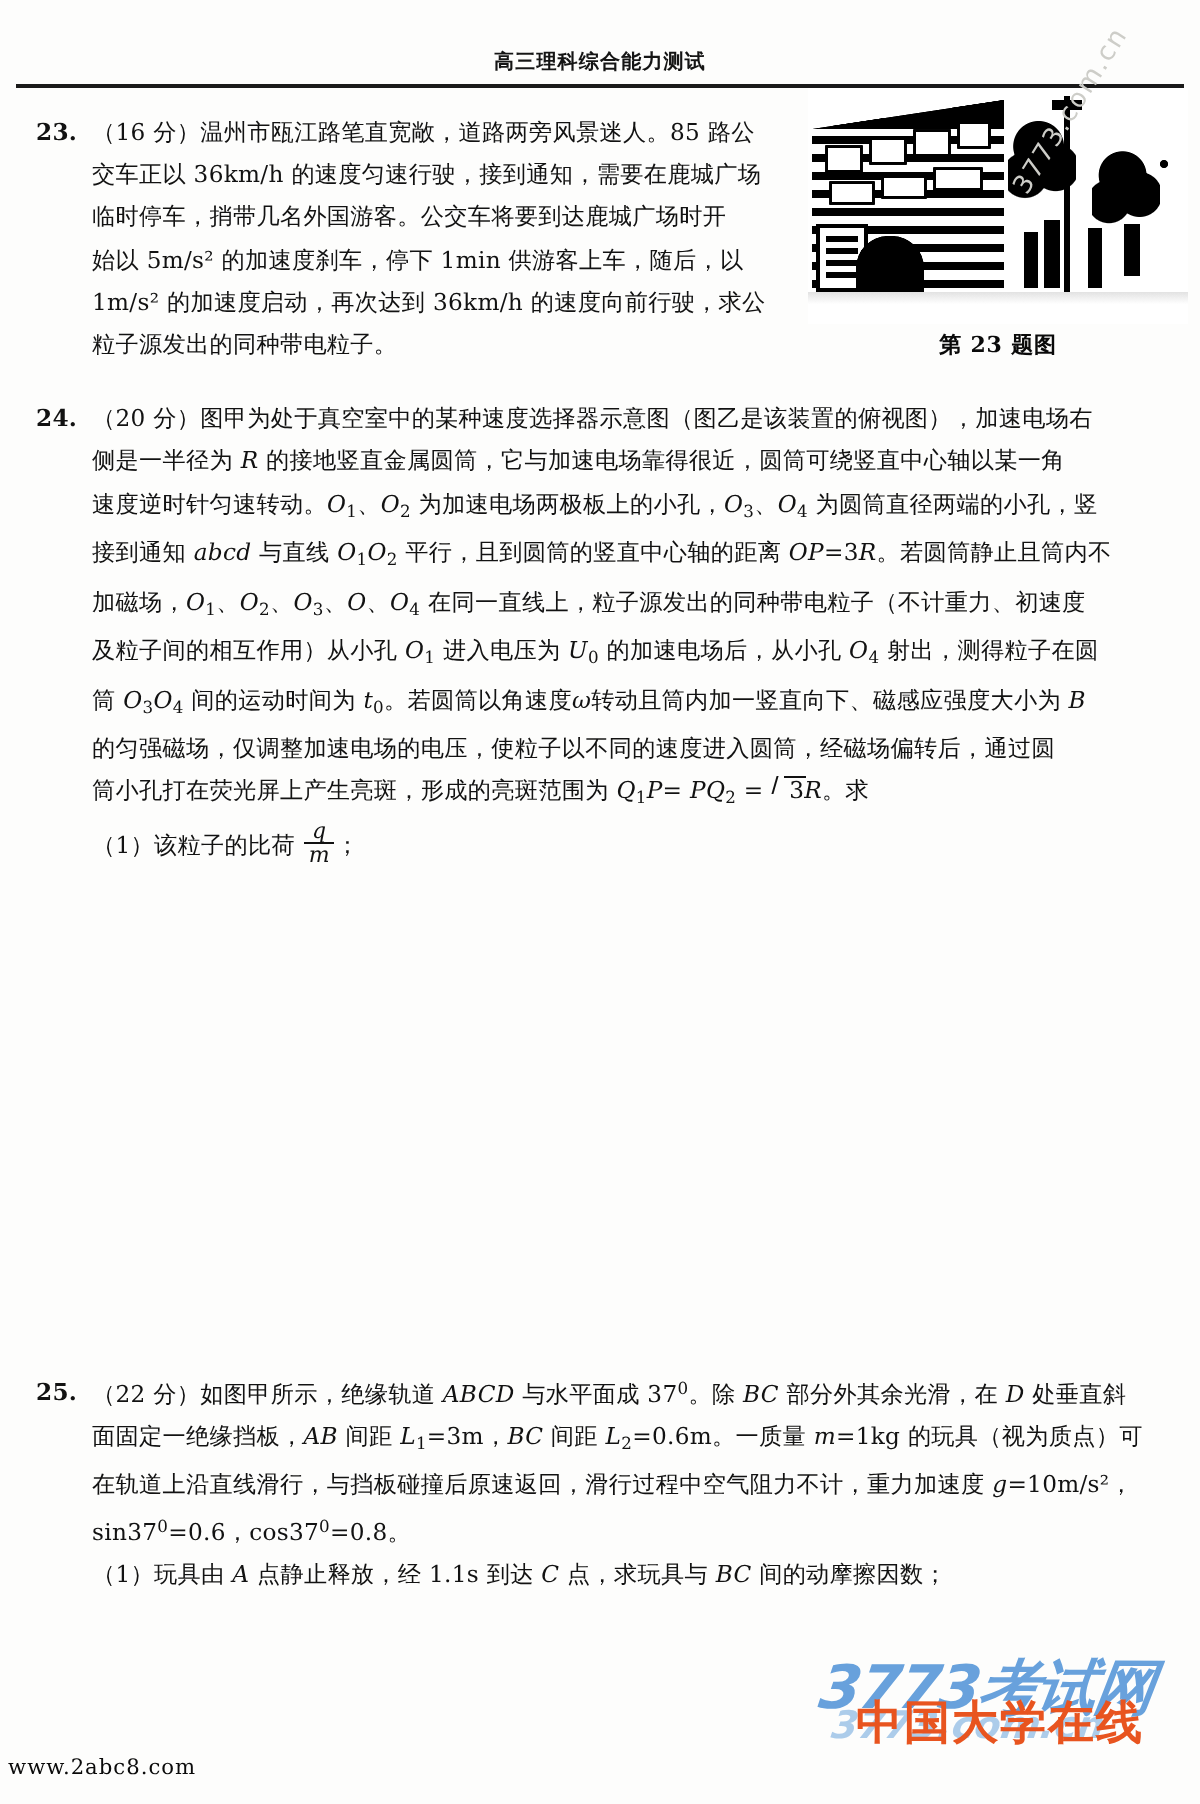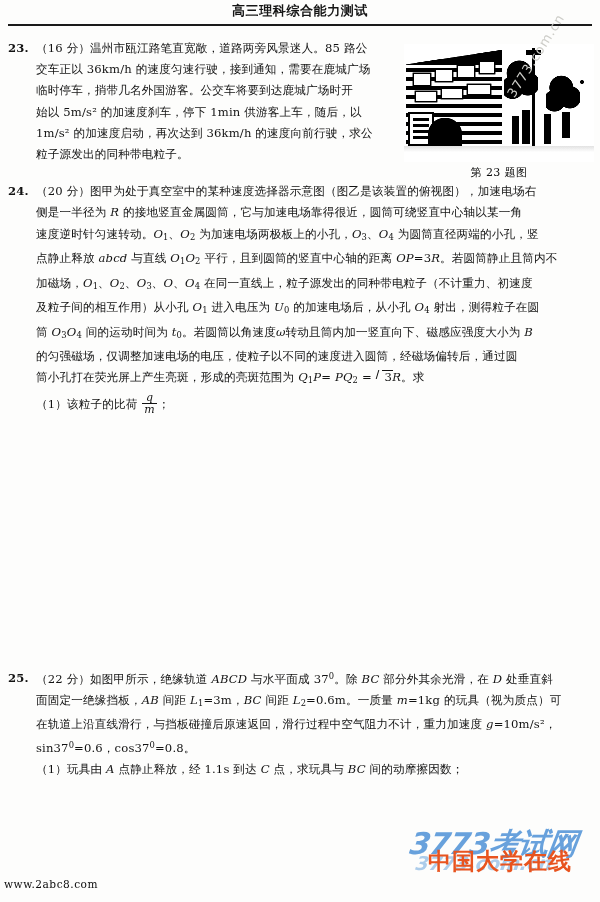--- a/index.html
+++ b/index.html
@@ -16,36 +16,36 @@
   }
   .page {
     position: relative;
     width: 600px; height: 902px;
     background: #fdfdfc;
   }
 
   
   .header {
     text-align: center;
-    font-size: 13px;
+    font-size: 10px;
     font-weight: bold;
     letter-spacing: 0.6px;
-    padding-top: 2px;
+    padding-top: 24px;
     color: #151515;
   }
   .header-rule {
     margin: 4px 8px 0 8px;
     height: 2px;
     background: #1a1a1a;
   }
 
   
   .q {
     position: relative;
-    padding: 0 10px 0 8px;
+    padding: 0 10px 0 18px;
   }
   .q-line {
     font-size: 11.6px;
     line-height: 21.2px;
     letter-spacing: 0.15px;
     white-space: nowrap;
     color: #121212;
   }
   .q-line.indent { padding-left: 28px; }
   .q-num {
@@ -142,21 +142,21 @@
   .photo .ground {
     position: absolute; left: 0; bottom: 0; width: 100%; height: 16px;
     background: linear-gradient(180deg, #bdbbb6, #eceae6);
   }
   .photo .speck {
     position: absolute; background: #151515; border-radius: 50%;
   }
   .fig-cap {
     text-align: center;
     font-size: 11px;
-    font-weight: normal;
+    font-weight: bold;
     padding-top: 3px;
     letter-spacing: 0.4px;
   }
 
   
   .figs {
     position: relative;
     height: 246px;
   }
 
@@ -274,21 +274,21 @@
     <div class="fig-cap">第 23 题图</div>
   </div>
 
   <div class="q" style="margin-top:16px;">
     <div class="q-line"><span class="q-num">24.</span><span>（20 分）图甲为处于真空室中的某种速度选择器示意图（图乙是该装置的俯视图），加速电场右</span></div>
 
     <div class="q-line indent"><span>侧是一半径为 </span><i>R</i><span> 的接地竖直金属圆筒，它与加速电场靠得很近，圆筒可绕竖直中心轴以某一角</span></div>
 
     <div class="q-line indent"><span>速度逆时针匀速转动。</span><i>O</i><span class="sub">1</span><span>、</span><i>O</i><span class="sub">2</span><span> 为加速电场两极板上的小孔，</span><i>O</i><span class="sub">3</span><span>、</span><i>O</i><span class="sub">4</span><span> 为圆筒直径两端的小孔，竖</span></div>
 
-    <div class="q-line indent"><span>点静止释放 </span><i>abcd</i><span> 与直线 </span><i>O</i><span class="sub">1</span><i>O</i><span class="sub">2</span><span> 平行，且到圆筒的竖直中心轴的距离 </span><i>OP</i><span>=3</span><i>R</i><span>。若圆筒静止且筒内不</span></div>
+    <div class="q-line indent"><span>接到通知 </span><i>abcd</i><span> 与直线 </span><i>O</i><span class="sub">1</span><i>O</i><span class="sub">2</span><span> 平行，且到圆筒的竖直中心轴的距离 </span><i>OP</i><span>=3</span><i>R</i><span>。若圆筒静止且筒内不</span></div>
 
     <div class="q-line indent"><span>加磁场，</span><i>O</i><span class="sub">1</span><span>、</span><i>O</i><span class="sub">2</span><span>、</span><i>O</i><span class="sub">3</span><span>、</span><i>O</i><span>、</span><i>O</i><span class="sub">4</span><span> 在同一直线上，粒子源发出的同种带电粒子（不计重力、初速度</span></div>
 
     <div class="q-line indent"><span>及粒子间的相互作用）从小孔 </span><i>O</i><span class="sub">1</span><span> 进入电压为 </span><i>U</i><span class="sub">0</span><span> 的加速电场后，从小孔 </span><i>O</i><span class="sub">4</span><span> 射出，测得粒子在圆</span></div>
 
     <div class="q-line indent"><span>筒 </span><i>O</i><span class="sub">3</span><i>O</i><span class="sub">4</span><span> 间的运动时间为 </span><i>t</i><span class="sub">0</span><span>。若圆筒以角速度</span><i>ω</i><span>转动且筒内加一竖直向下、磁感应强度大小为 </span><i>B</i></div>
 
     <div class="q-line indent">的匀强磁场，仅调整加速电场的电压，使粒子以不同的速度进入圆筒，经磁场偏转后，通过圆</div>
 
     <div class="q-line indent"><span>筒小孔打在荧光屏上产生亮斑，形成的亮斑范围为 </span><i>Q</i><span class="sub">1</span><i>P</i><span>= </span><i>P</i><i>Q</i><span class="sub">2</span><span> = </span><span class="radical"><span>3</span></span><i>R</i><span>。求</span></div>

